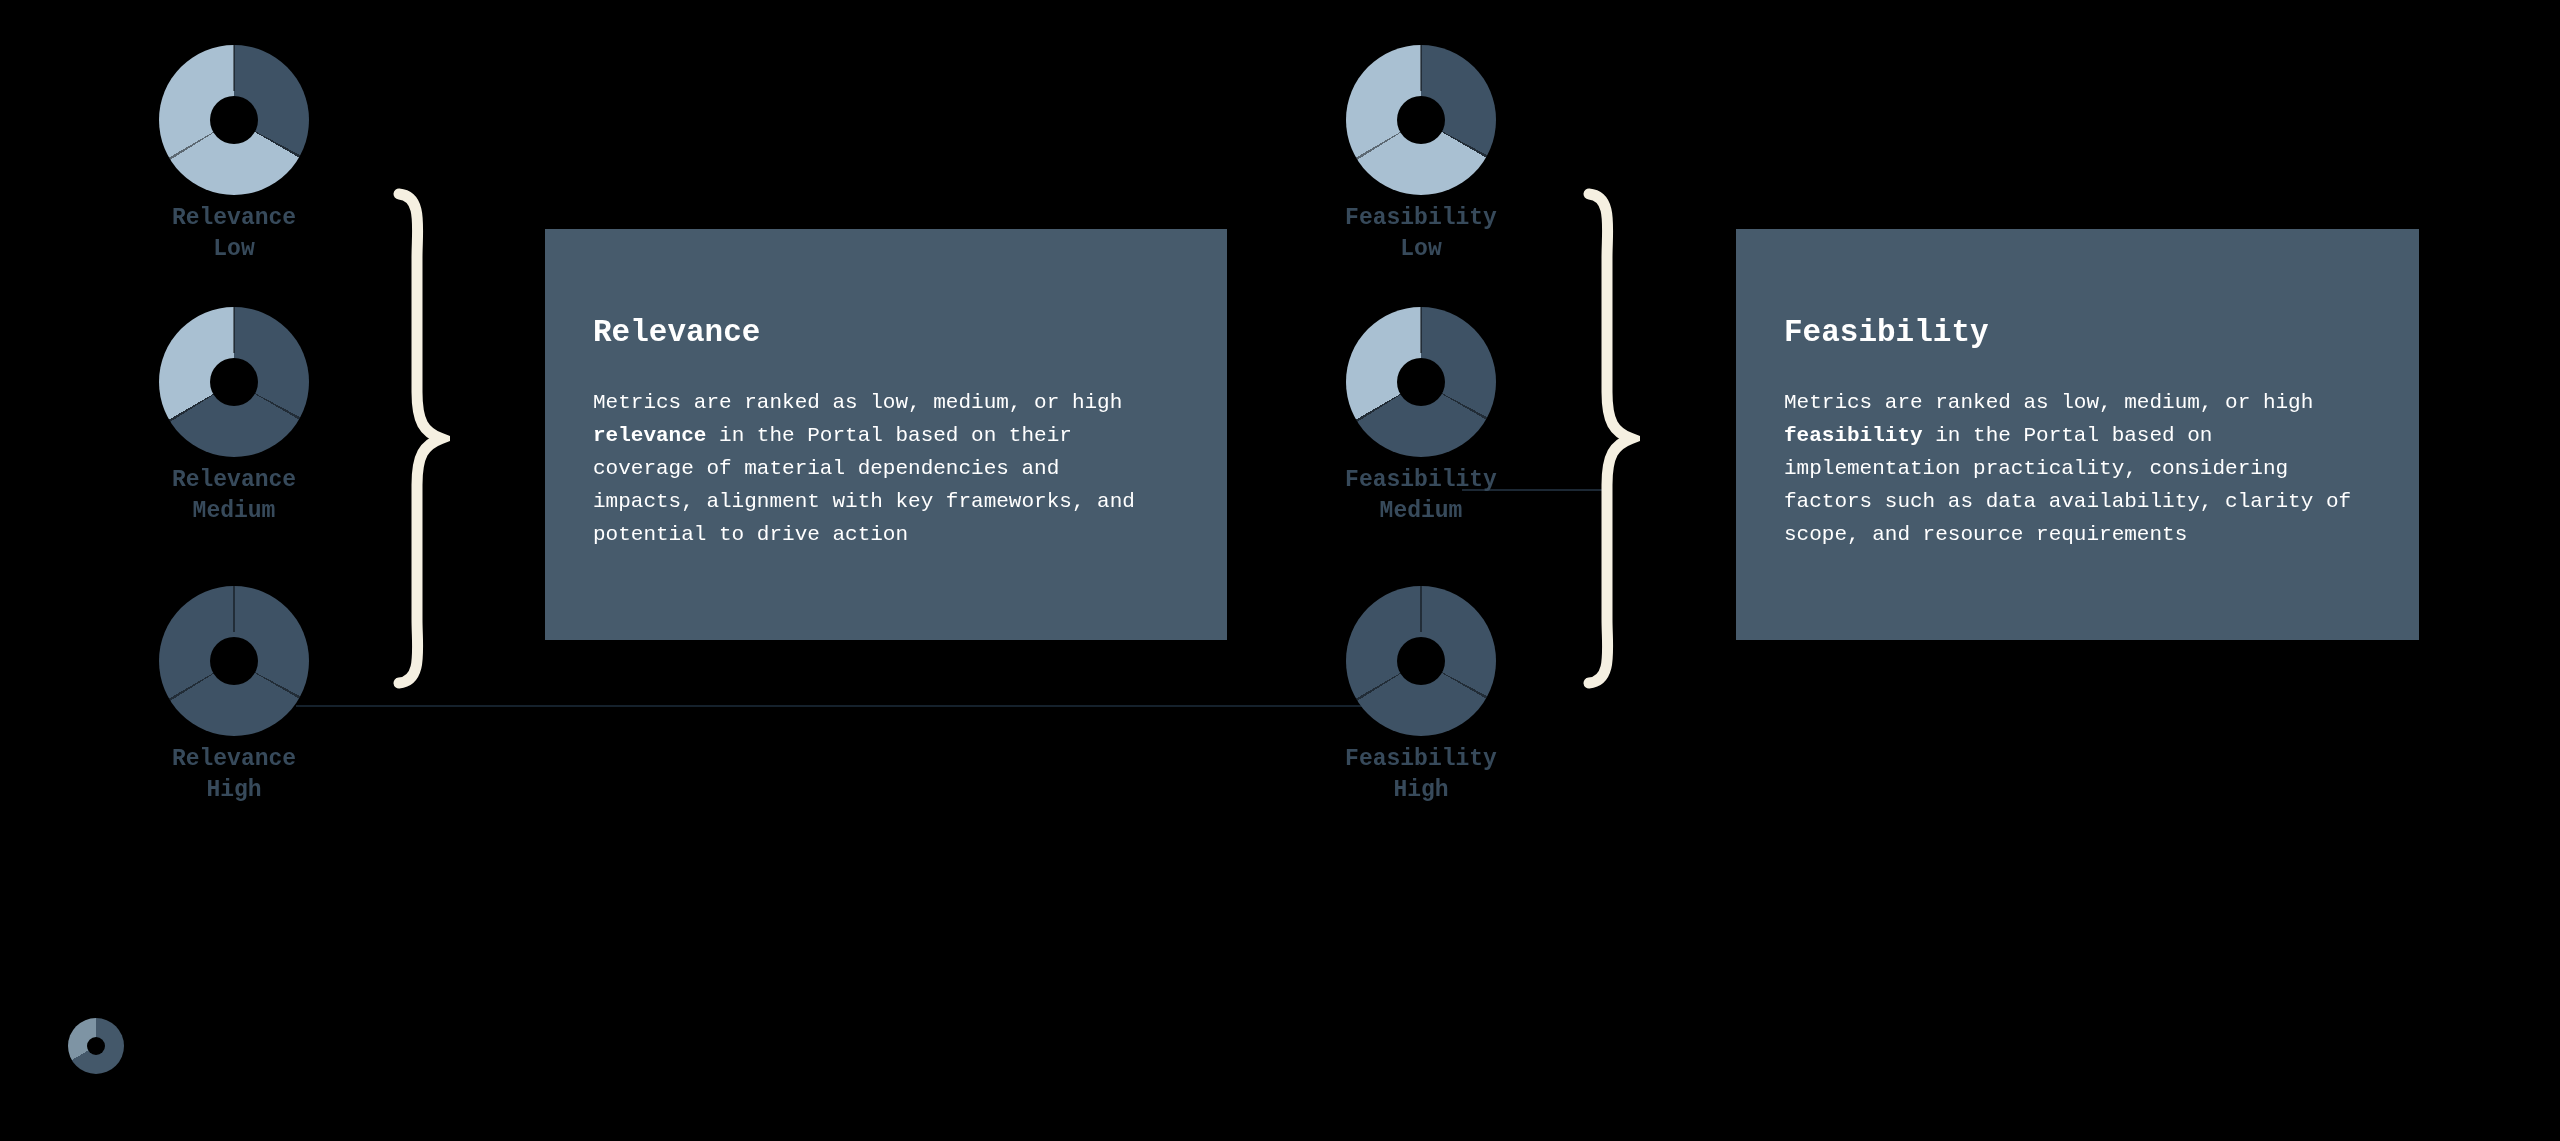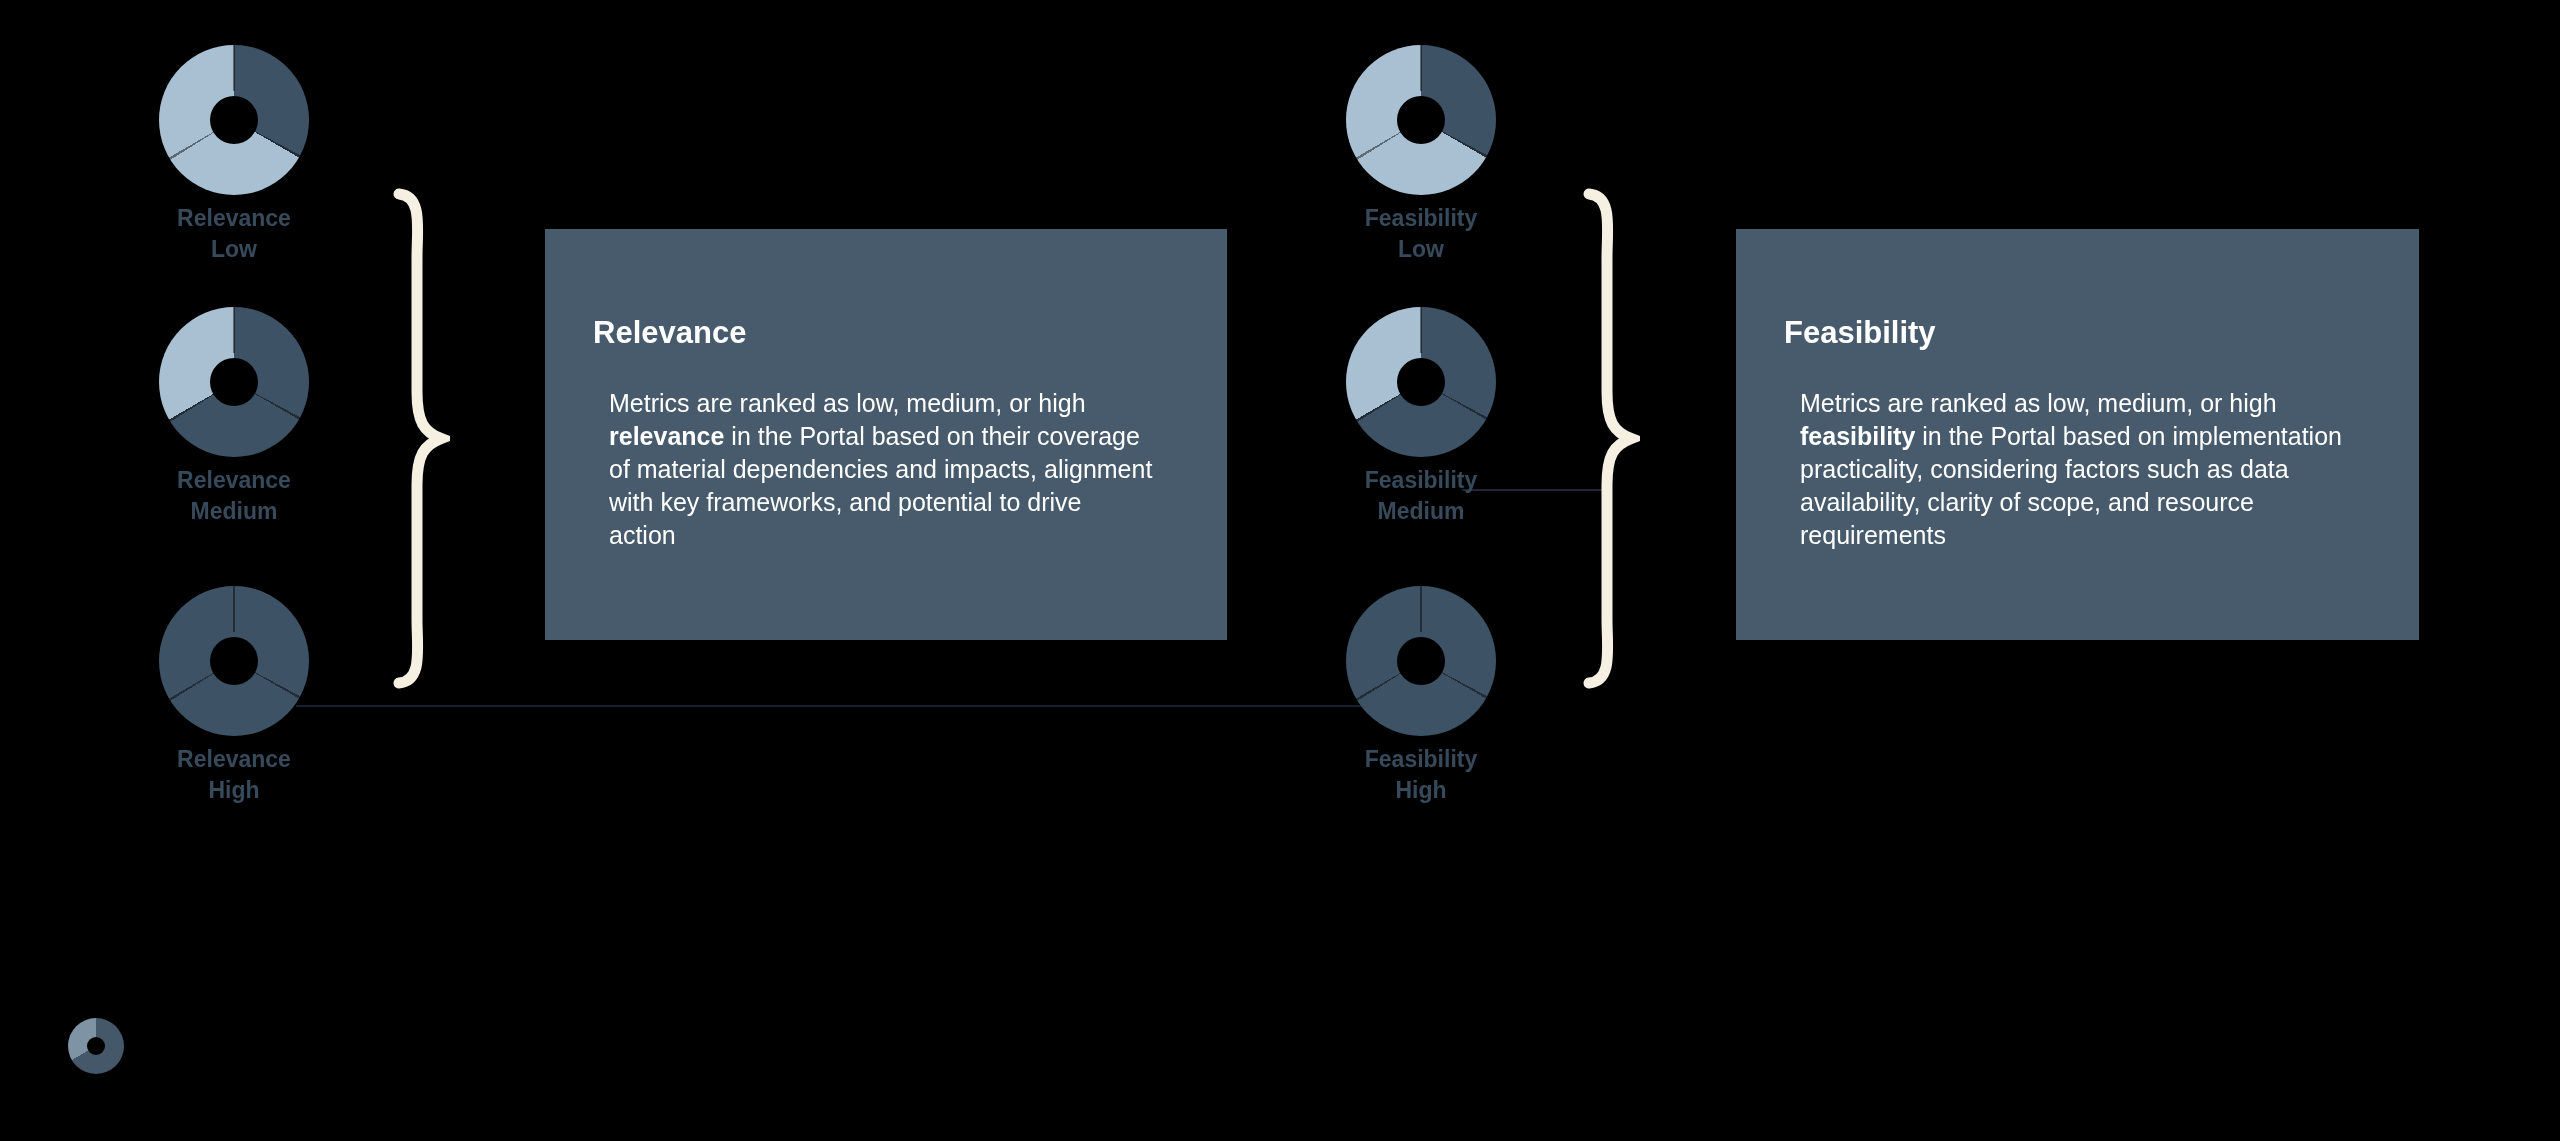--- a/index.html
+++ b/index.html
@@ -1,20 +1,20 @@
 <!DOCTYPE html>
 <html><head>
 <meta charset="utf-8">
 <style>
   html,body{margin:0;padding:0;background:#000;}
   .canvas{
     position:relative;
     width:2560px;height:1141px;
     background:#000000;
-    font-family:Liberation Sans, sans-serif;
+    font-family:Liberation Mono, monospace;
     overflow:hidden;
   }
 
   
   .donut{
     position:absolute;width:150px;height:150px;border-radius:50%;
   }
   .donut::before{ 
     content:"";position:absolute;inset:0;border-radius:50%;
     background:conic-gradient(from -1deg,
@@ -39,21 +39,21 @@
   .brace svg{display:block;width:100%;height:100%;}
 
   
   .panel{
     position:absolute;top:229px;height:411px;width:682px;
     background:#475b6c;color:#ffffff;box-sizing:border-box;
     padding:86px 56px 0 48px;
     box-shadow:6px 8px 14px rgba(0,0,0,.6);
   }
   .panel-title{font-size:31px;font-weight:700;margin:0 0 36px 0;}
-  .panel-body{font-size:25px;line-height:33px;font-weight:400;margin:16px;}
+  .panel-body{font-size:21px;line-height:33px;font-weight:400;margin:0;}
   .panel-body b{font-weight:700;}
 
   
   .connector{position:absolute;height:2px;background:#15212c;}
 
   
   .footnote-icon{
     position:absolute;left:68px;top:1018px;width:56px;height:56px;border-radius:50%;
     background:conic-gradient(from 0deg,#44586a 0deg 240deg,#7e94a4 240deg 360deg);
   }

